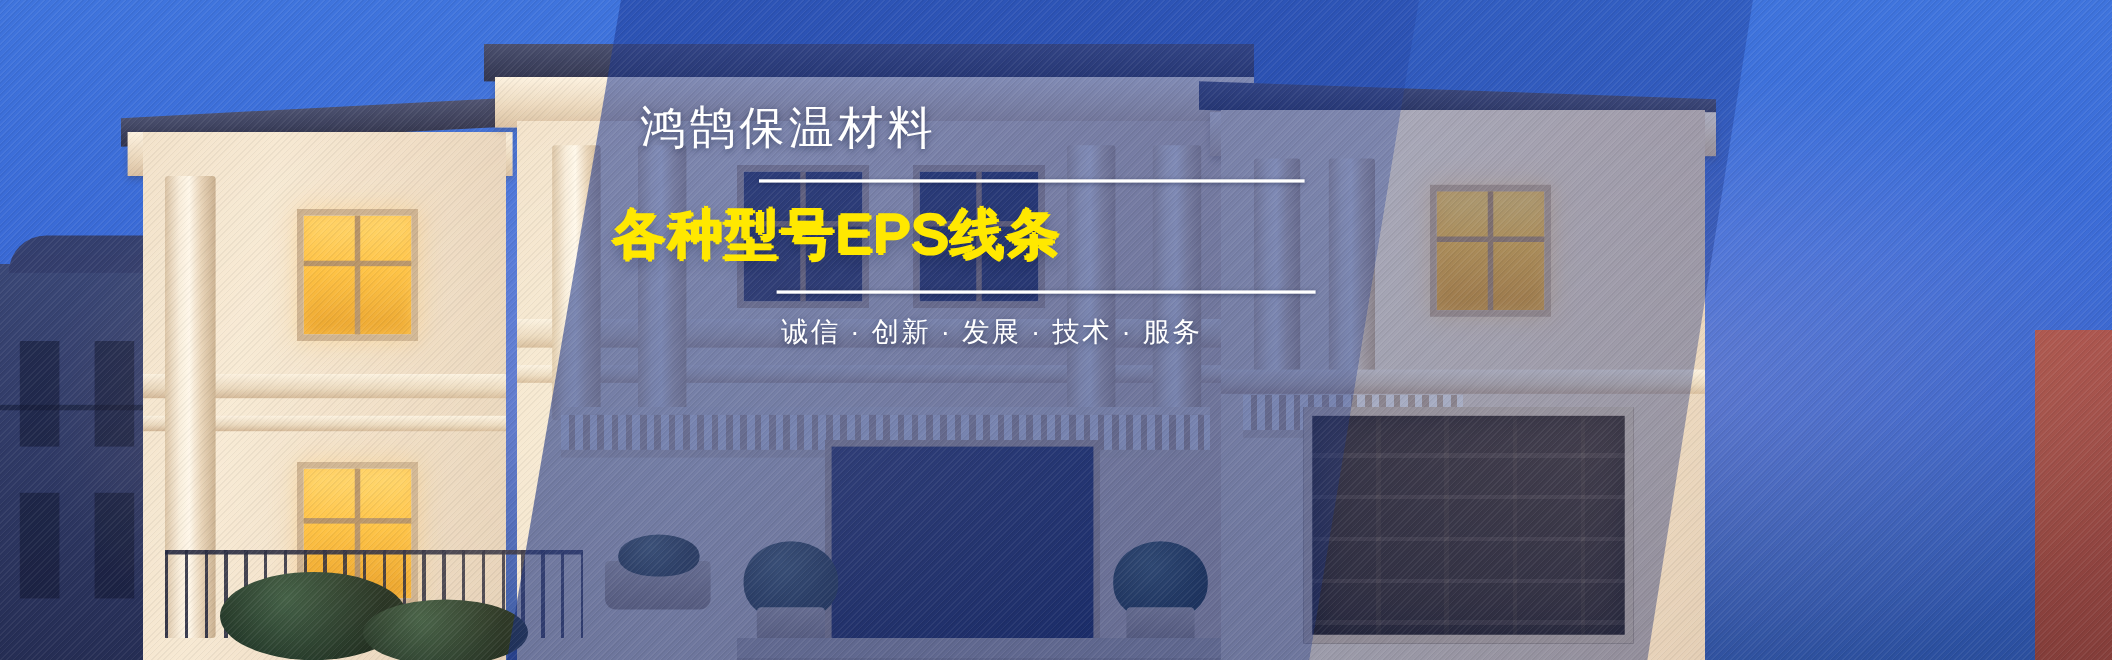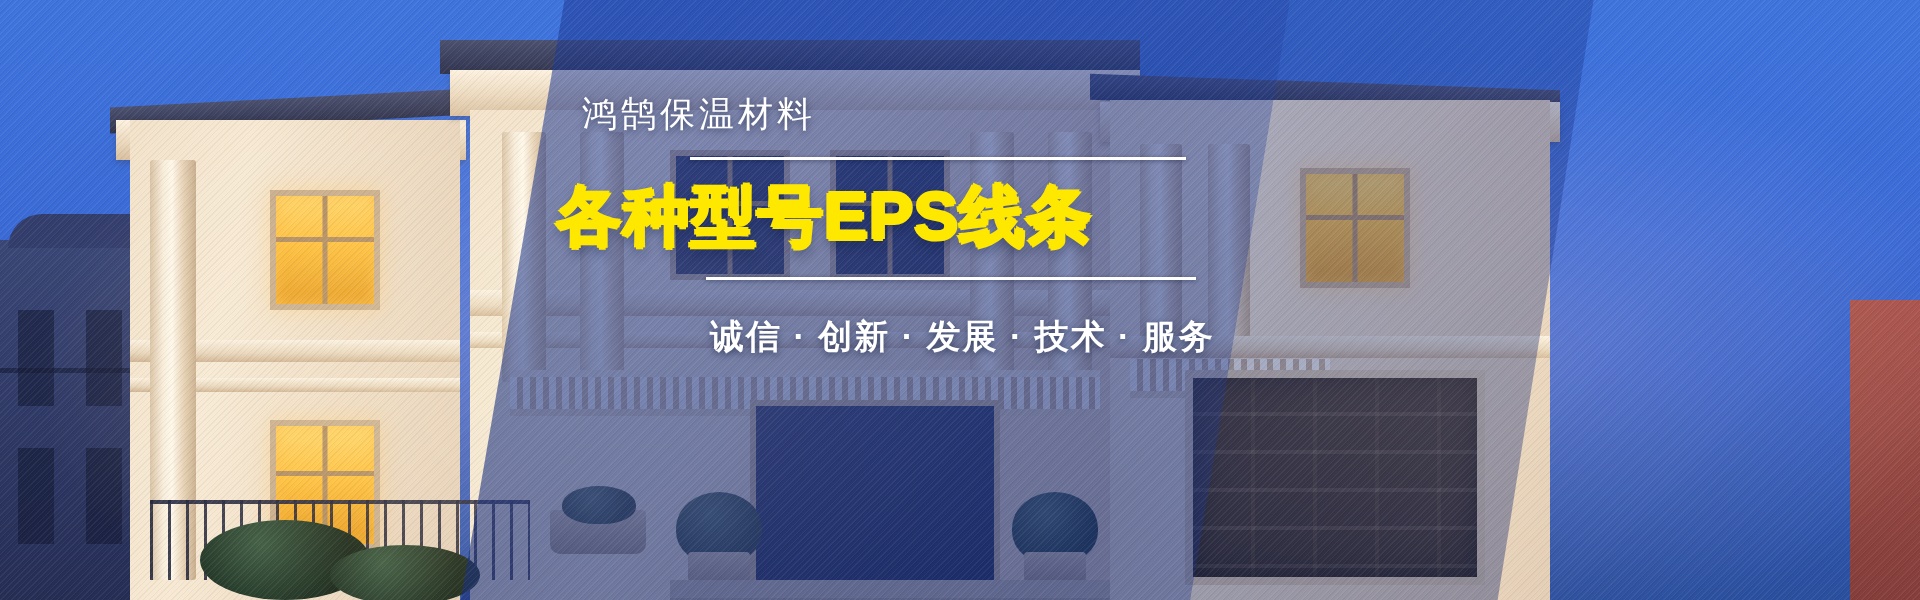--- a/index.html
+++ b/index.html
@@ -163,54 +163,54 @@
       rgba(0,0,0,.045) 1px 2px,
       rgba(255,255,255,0) 2px 4px);
   }
 
   
   .copy{
     position:absolute; left:566px; top:96px; width:740px;
     text-align:left;
   }
   .eyebrow{
-    font-size:35px; line-height:1.0; color:#ffffff; letter-spacing:4px;
+    font-size:41px; line-height:1.0; color:#ffffff; letter-spacing:4px;
     font-weight:400;
     text-shadow:0 2px 7px rgba(8,18,48,.55);
     padding-left:16px;
   }
   .rule{
     height:3px; background:#ffffff; margin:26px 0 0 124px; width:496px;
     box-shadow:0 1px 4px rgba(8,18,48,.45);
   }
   .rule.bottom{ margin:0 0 0 140px; width:490px; }
 
   .headline{
     margin-top:18px;
     padding-left:0px;
   }
   .headline .hl{
     display:block;
-    font-size:66px;
+    font-size:50px;
     line-height:1.16;
-    font-weight:700;
+    font-weight:400;
     color:#ffe800;
     letter-spacing:1px;
     text-shadow:
       0 0 1px #ffe800,
       2px 0 0 #ffe800, -2px 0 0 #ffe800, 0 2px 0 #ffe800, 0 -2px 0 #ffe800,
       0 6px 12px rgba(10,20,55,.45);
   }
   .headline .hl.l1{ margin-left:-10px; }
   .headline .hl.l2{ margin-left:-10px; }
 
   .tagline-wrap{ margin-top:22px; }
   .tagline{
-    font-size:34px; color:#ffffff; letter-spacing:2px; font-weight:700;
-    padding-left:144px; margin-top:34px;
+    font-size:25px; color:#ffffff; letter-spacing:2px; font-weight:400;
+    padding-left:144px; margin-top:18px;
     text-shadow:0 2px 7px rgba(8,18,48,.55);
     white-space:nowrap;
   }
 </style>
 </head>
 <body>
 
 <div class="banner">
 
   <div class="scene">

